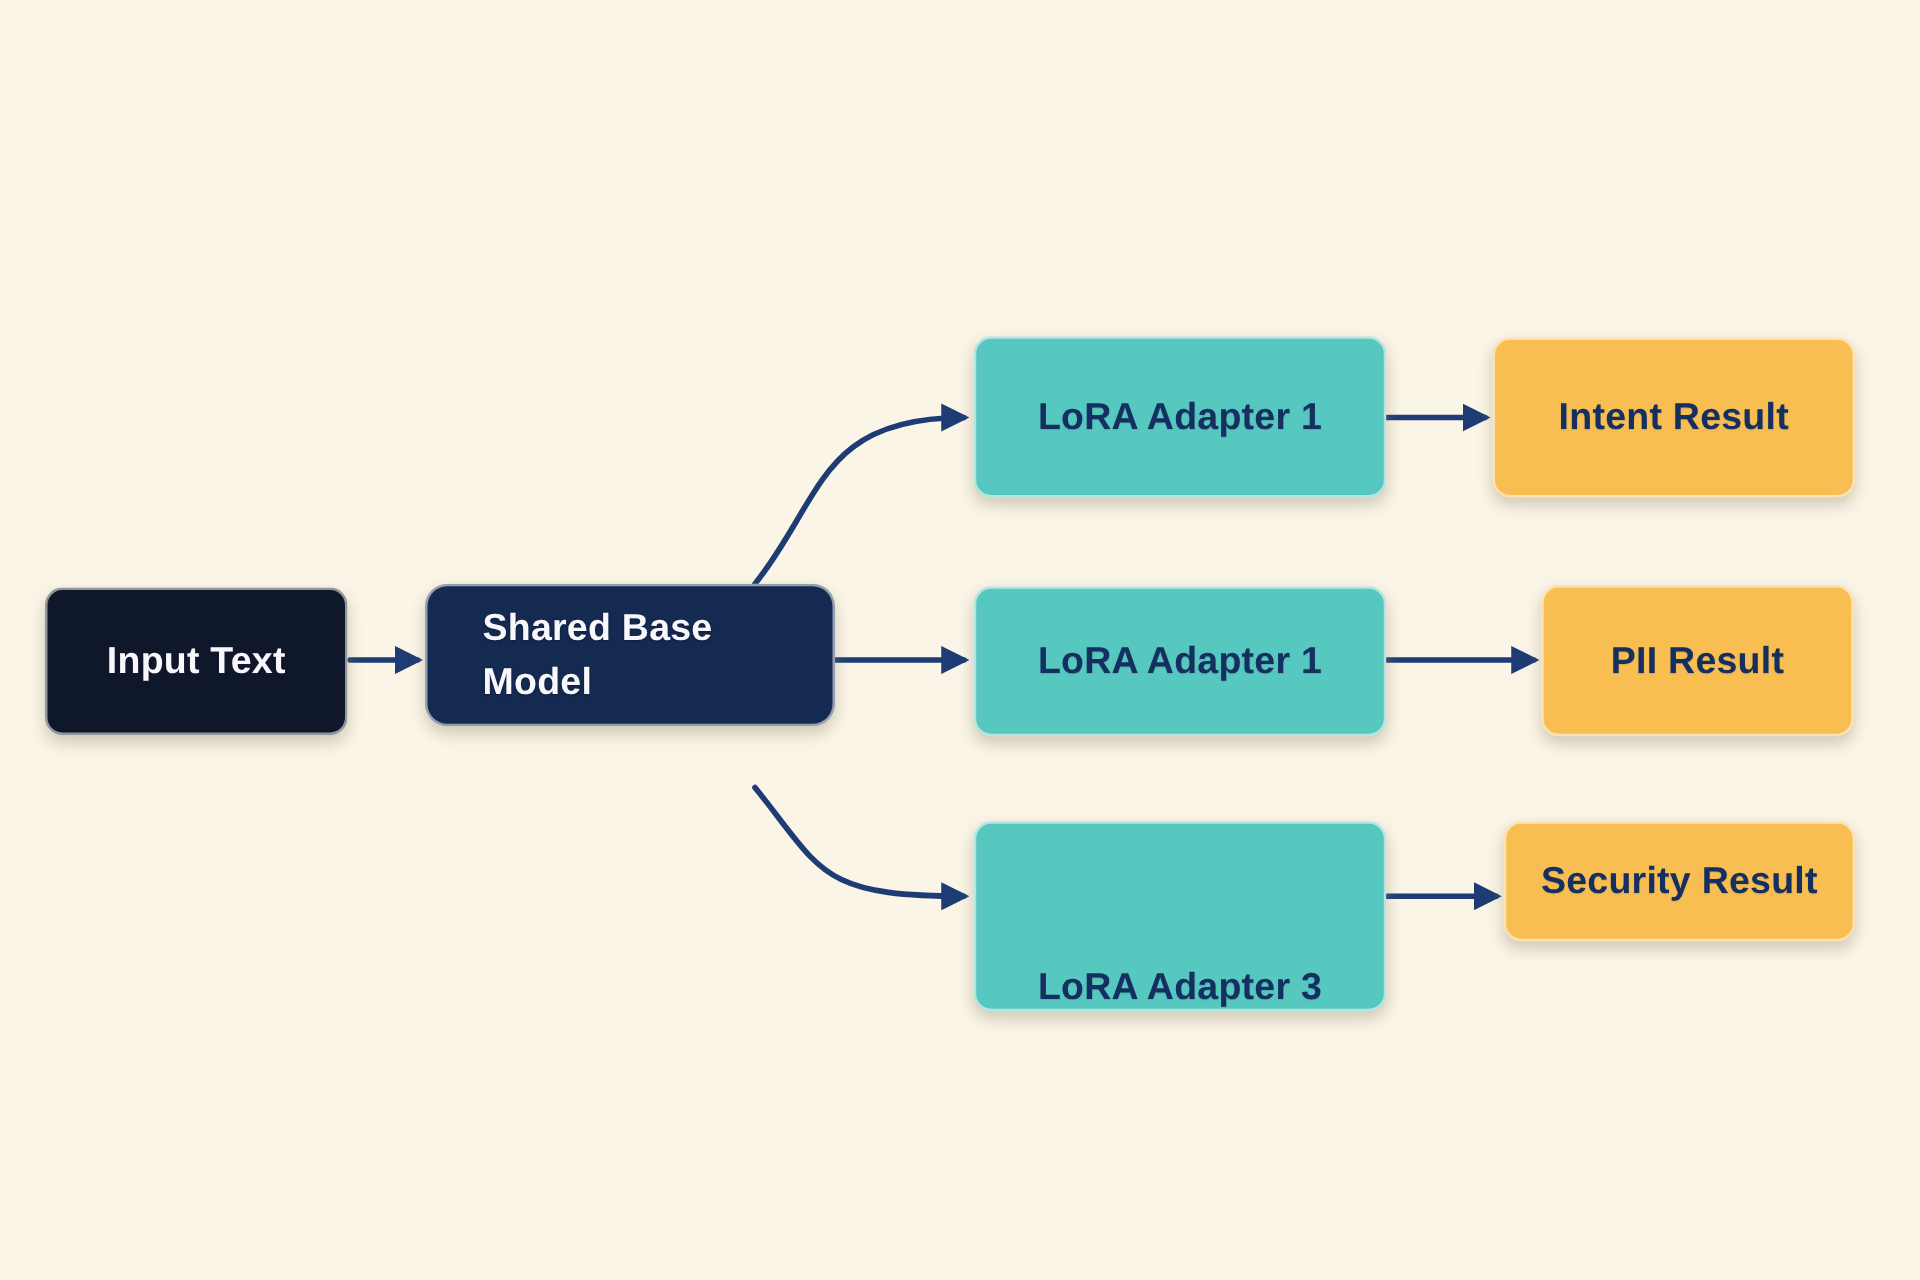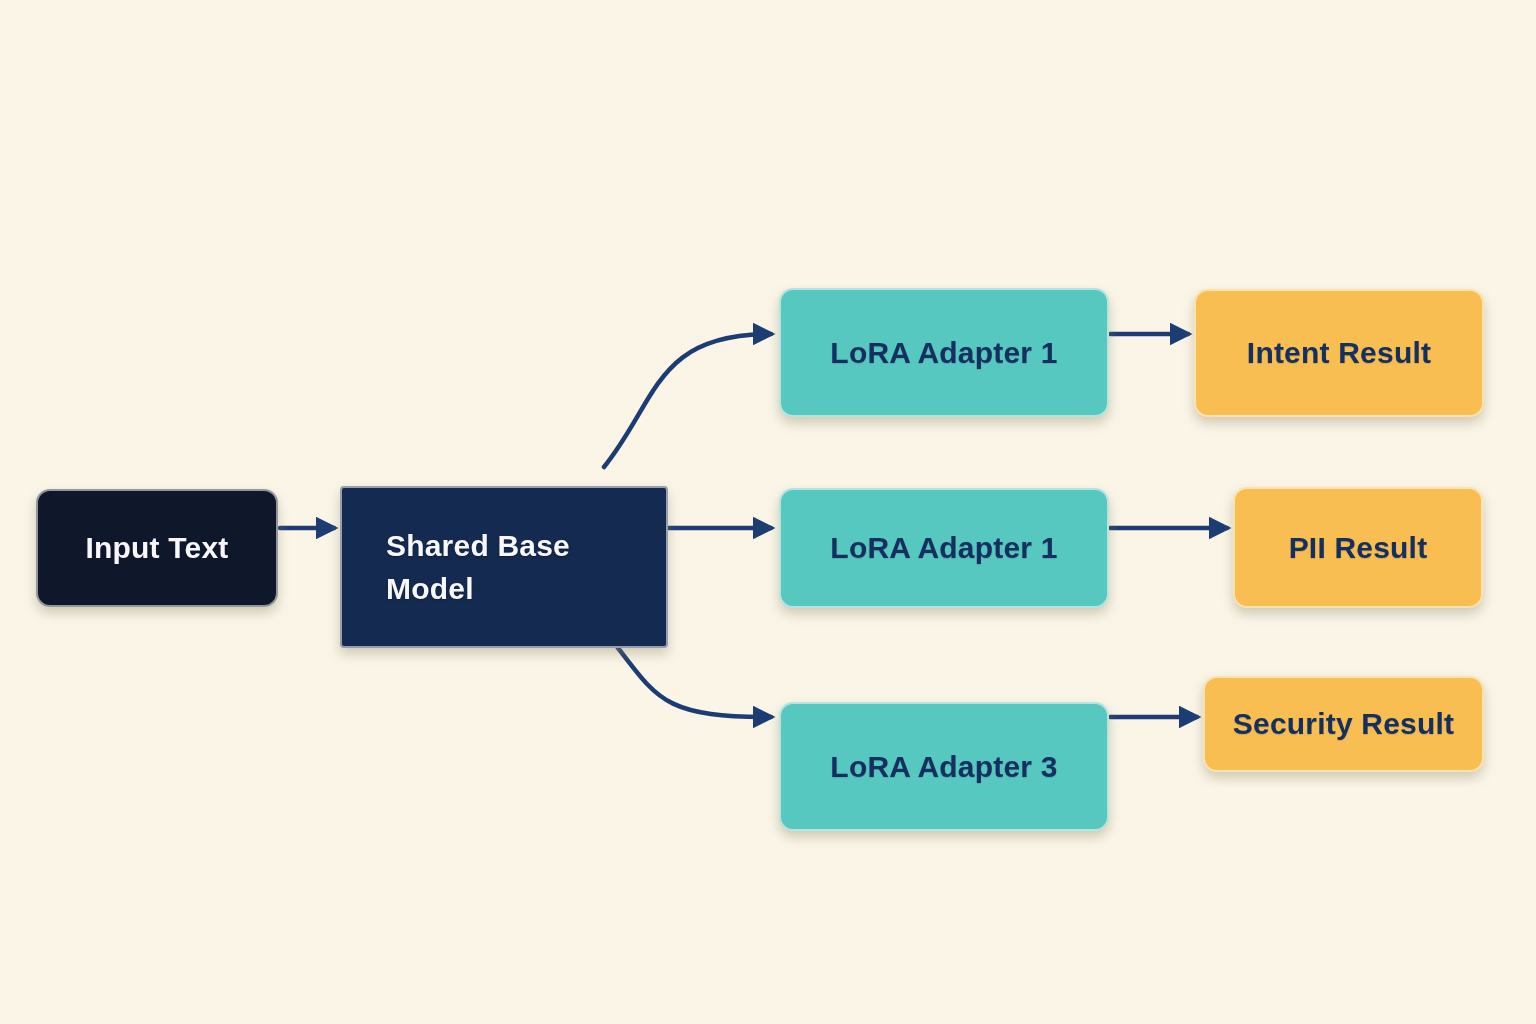--- a/index.html
+++ b/index.html
@@ -31,50 +31,49 @@
     box-sizing: border-box;
     display: flex;
     align-items: center;
     justify-content: center;
     text-align: center;
     font-weight: 700;
     font-size: 30px;
     letter-spacing: 0.2px;
     border: 2px solid rgba(255,255,255,0.55);
     box-shadow: 0 6px 12px rgba(146,134,106,0.40);
-    margin-top: 19px;
   }
   .node-input {
     left: 36px;  top: 470px;  width: 242px; height: 118px;
     background: #0f172a;
     color: #f8f7fb;
     border-radius: 14px;
     text-shadow: 0 1px 2px rgba(60,20,90,0.25);
   }
   .node-base {
-    left: 340px; top: 467px;  width: 328px; height: 162px;
+    left: 340px; top: 467px;  width: 328px; height: 114px;
     background: #152a50;
     color: #f8f7fb;
-    border-radius: 4px;
+    border-radius: 18px;
     justify-content: flex-start;
     text-align: left;
     padding: 0 46px 0 44px;
     line-height: 1.45;
     text-shadow: 0 1px 2px rgba(0,0,20,0.35);
   }
   .node-adapter {
     left: 779px; width: 330px;
     background: #57c8bf;
     color: #153060;
     border-radius: 14px;
     text-shadow: 0 1px 1px rgba(10,40,80,0.15);
   }
   .node-adapter-1 { top: 269px; height: 129px; }
   .node-adapter-2 { top: 469px; height: 120px; }
-  .node-adapter-3 { top: 683px; height: 129px; }
+  .node-adapter-3 { top: 657px; height: 152px; align-items: flex-end; }
   .node-result {
     background: #f8be51;
     color: #153060;
     border-radius: 14px;
     text-shadow: 0 1px 1px rgba(10,40,80,0.15);
   }
   .node-result-1 { left: 1194px; top: 270px; width: 290px; height: 128px; }
   .node-result-2 { left: 1233px; top: 468px; width: 250px; height: 121px; }
   .node-result-3 { left: 1203px; top: 657px; width: 281px; height: 96px; }
   .edge {

